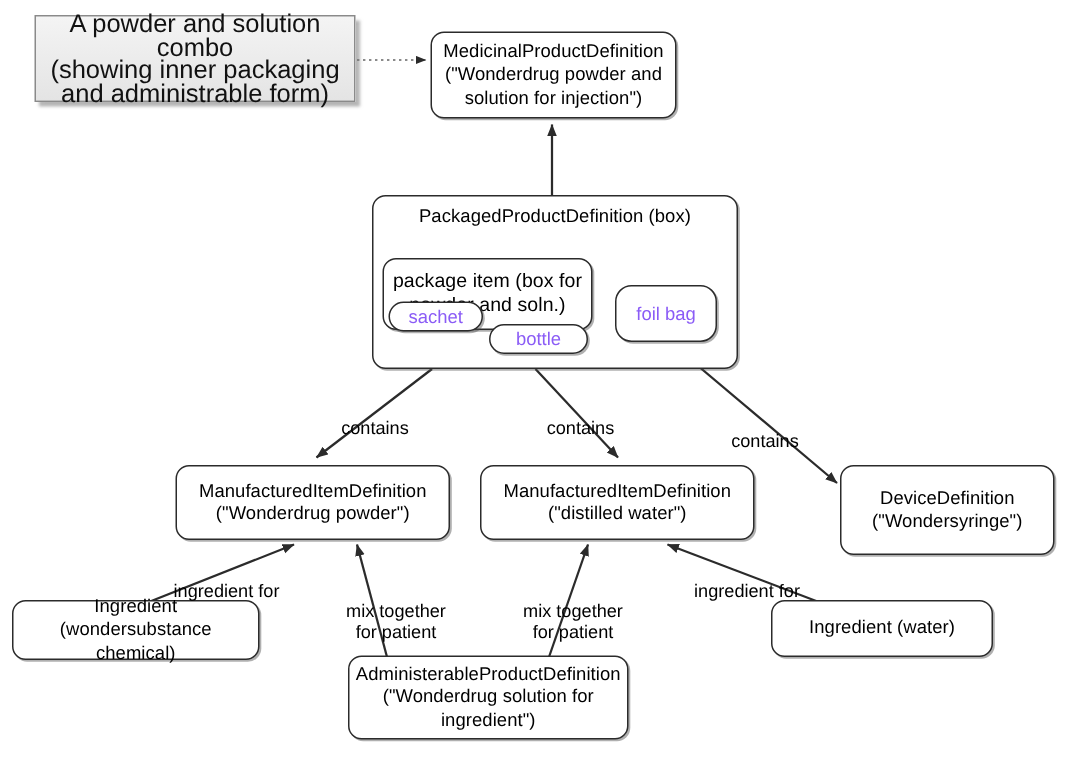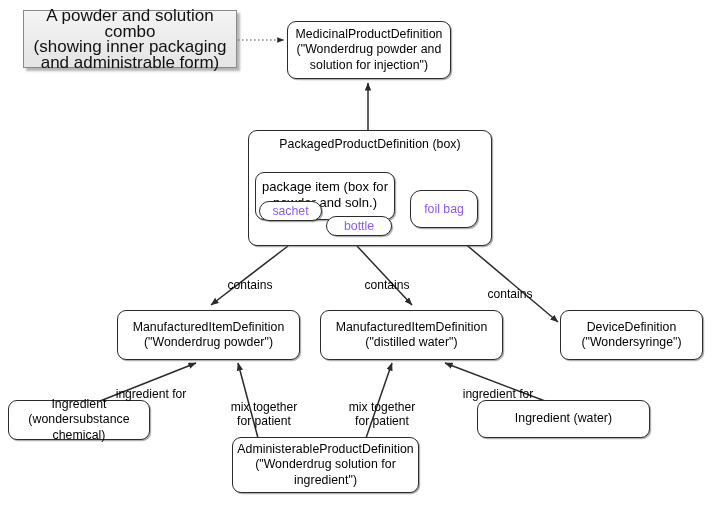--- a/index.html
+++ b/index.html
@@ -159,31 +159,31 @@
   <div class="node" style="left:117px; top:310px; width:183px; height:50px;">
     <span class="lbl" style="white-space: pre-line;">ManufacturedItemDefinition
 ("Wonderdrug powder")</span>
   </div>
 
   <div class="node" style="left:320px; top:310px; width:183px; height:50px;">
     <span class="lbl" style="white-space: pre-line;">ManufacturedItemDefinition
 ("distilled water")</span>
   </div>
 
-  <div class="node" style="left:560px; top:310px; width:143px; height:50px;">
+  <div class="node" style="left:560px; top:310px; width:143px; height:60px;">
     <span class="lbl" style="white-space: pre-line;">DeviceDefinition
 ("Wondersyringe")</span>
   </div>
 
-  <div class="node" style="left:8px; top:400px; width:142px; height:40px;">
+  <div class="node" style="left:8px; top:400px; width:165px; height:40px;">
     <span class="lbl" style="white-space: pre-line;">Ingredient (wondersubstance
 chemical)</span>
   </div>
 
-  <div class="node" style="left:477px; top:400px; width:173px; height:38px;">
+  <div class="node" style="left:514px; top:400px; width:148px; height:38px;">
     <span class="lbl" style="white-space: pre-line;">Ingredient (water)</span>
   </div>
 
   <div class="node" style="left:232px; top:437px; width:187px; height:56px;">
     <span class="lbl" style="white-space: pre-line;">AdministerableProductDefinition
 ("Wonderdrug solution for
 ingredient")</span>
   </div>
 
   <div class="edge-label" style="left:215px; top:263px; width:70px;">

